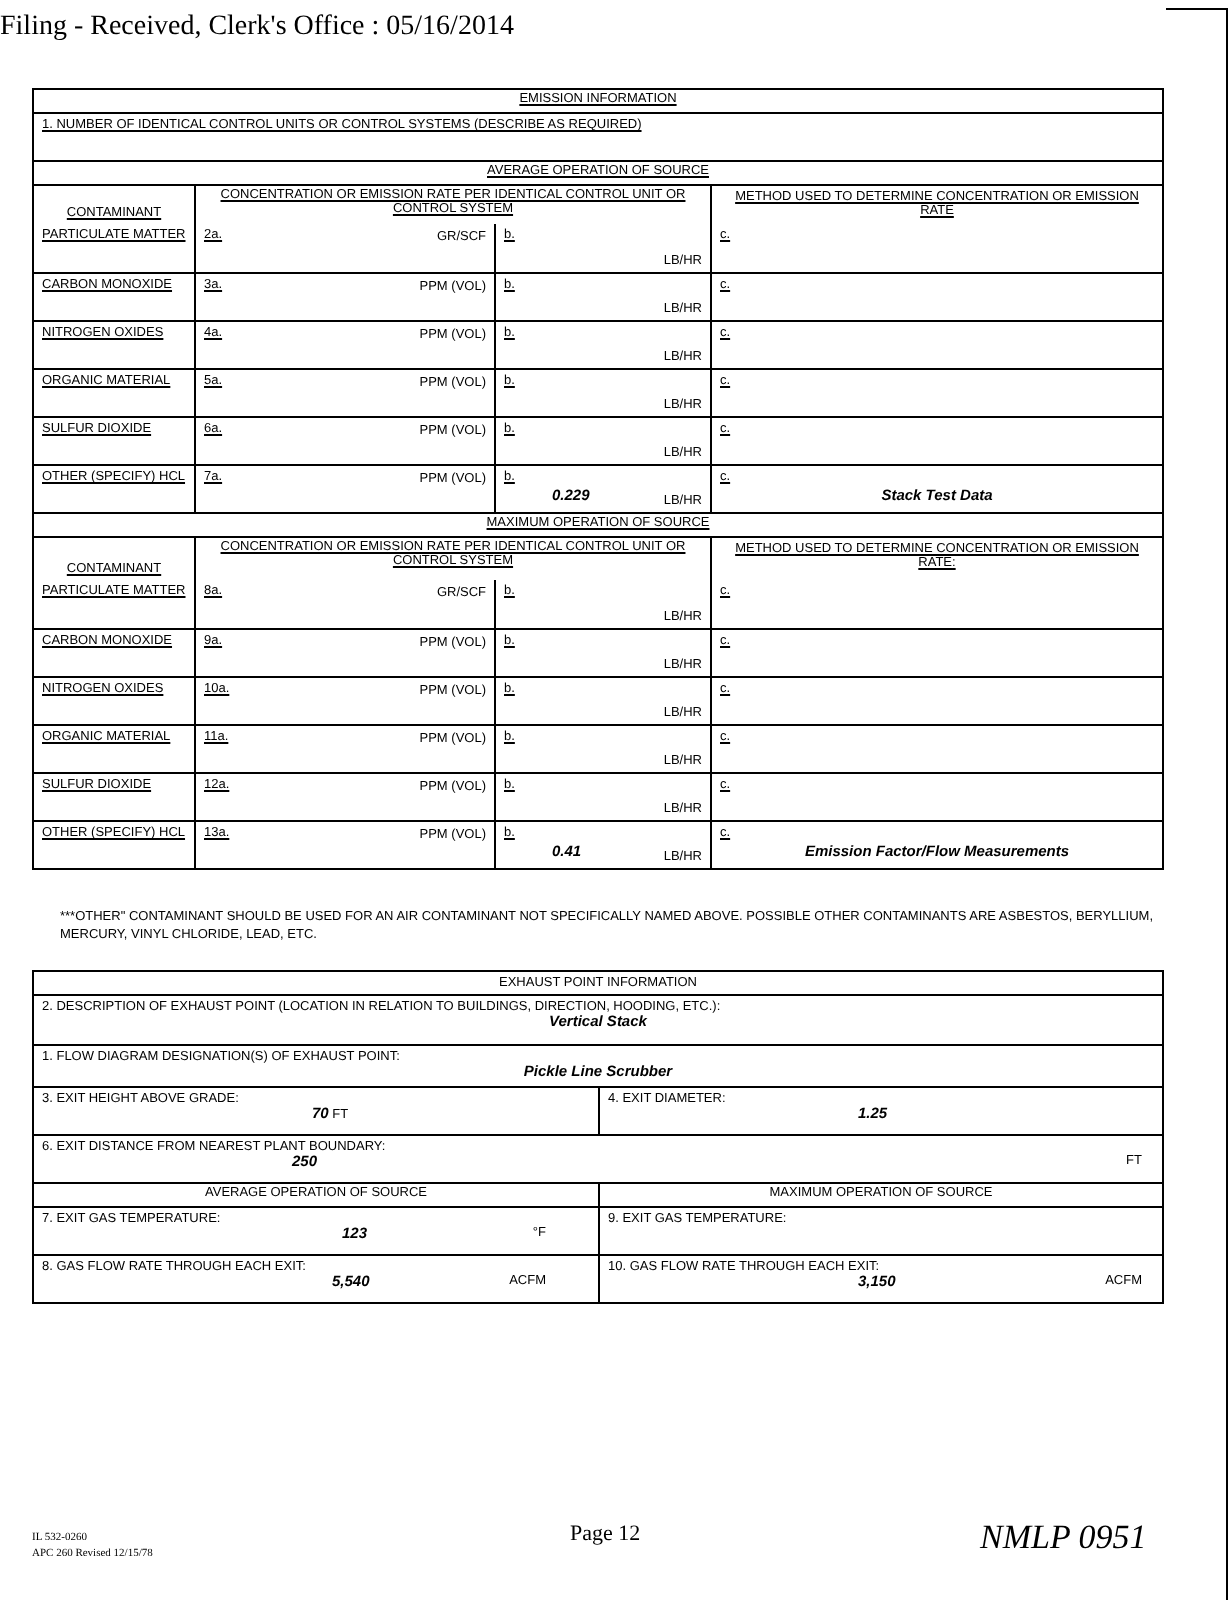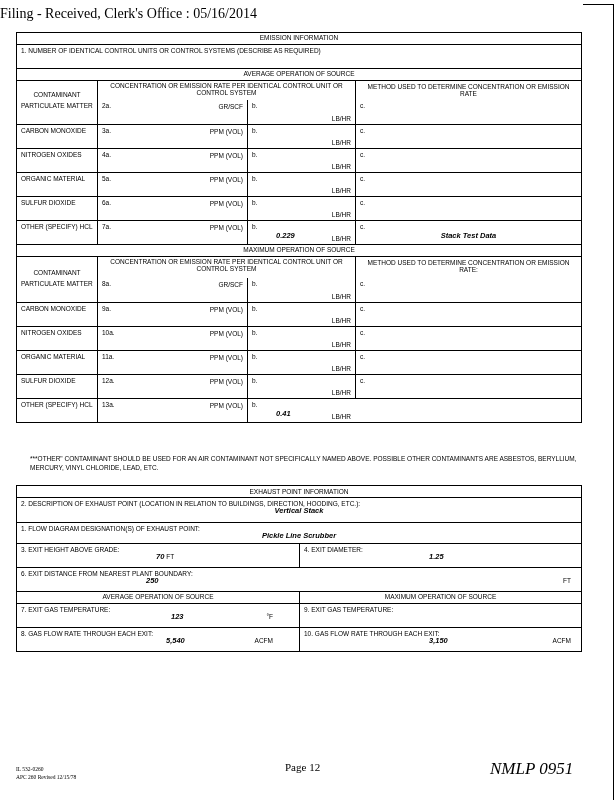--- a/index.html
+++ b/index.html
@@ -41,21 +41,21 @@
   .foot-id { position: absolute; left: 490px; top: 759px; font-size: 17px; font-style: italic; }
 </style>
 </head>
 <body>
 
 <div class="right-edge-top"></div>
 <div class="right-edge"></div>
 
 <div class="page-header">Filing - Received,  Clerk's  Office : 05/16/2014</div>
 
-<div class="form t" style="top:32px;">
+<div class="form t" style="top:44px;text-decoration:underline;">
   <div class="row">
       <div class="cell hdr" style="flex:1">EMISSION INFORMATION</div>
     </div>
   <div class="row" style="height:24px;">
     <div class="cell" style="flex:1;padding:2px 4px;">
       <span>1.  NUMBER OF IDENTICAL CONTROL UNITS OR CONTROL SYSTEMS (DESCRIBE AS REQUIRED)</span>
       <span></span>
     </div>
   </div>
 
@@ -281,20 +281,24 @@
     <div class="cell c-a">
       <span>13a.</span>
       <span></span>
       <span class="lbl-unit">PPM (VOL)</span>
     </div>
     <div class="cell c-b">
       <span>b.</span>
       <span class="bval val">0.41</span>
       <span class="lbhr">LB/HR</span>
     </div>
+    <div class="cell c-c">
+      <span>c.</span>
+      <span class="cval val">Emission Factor/Flow Measurements</span>
+    </div>
   </div>
 </div>
 </div>
 
 <div class="note">***OTHER" CONTAMINANT SHOULD BE USED FOR AN AIR CONTAMINANT NOT SPECIFICALLY NAMED ABOVE.  POSSIBLE OTHER CONTAMINANTS ARE ASBESTOS, BERYLLIUM, MERCURY, VINYL CHLORIDE, LEAD, ETC.</div>
 
 <div class="form t ex" style="top:485px;">
   <div class="row">
       <div class="cell hdr full">EXHAUST POINT INFORMATION</div>
     </div>

